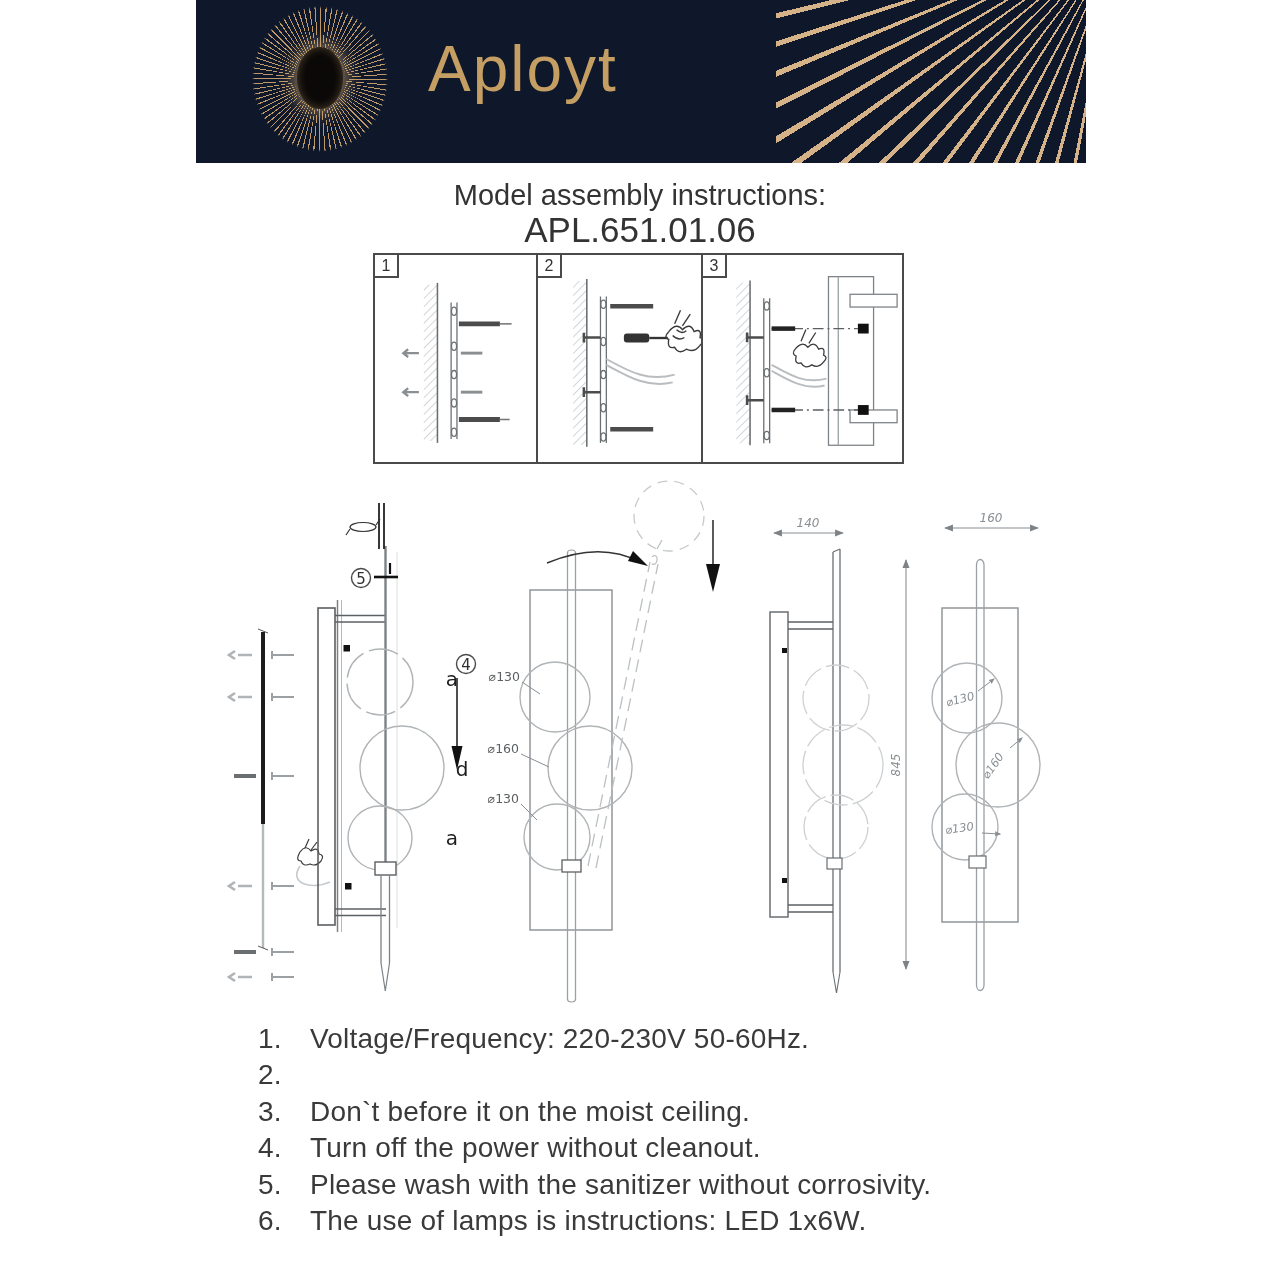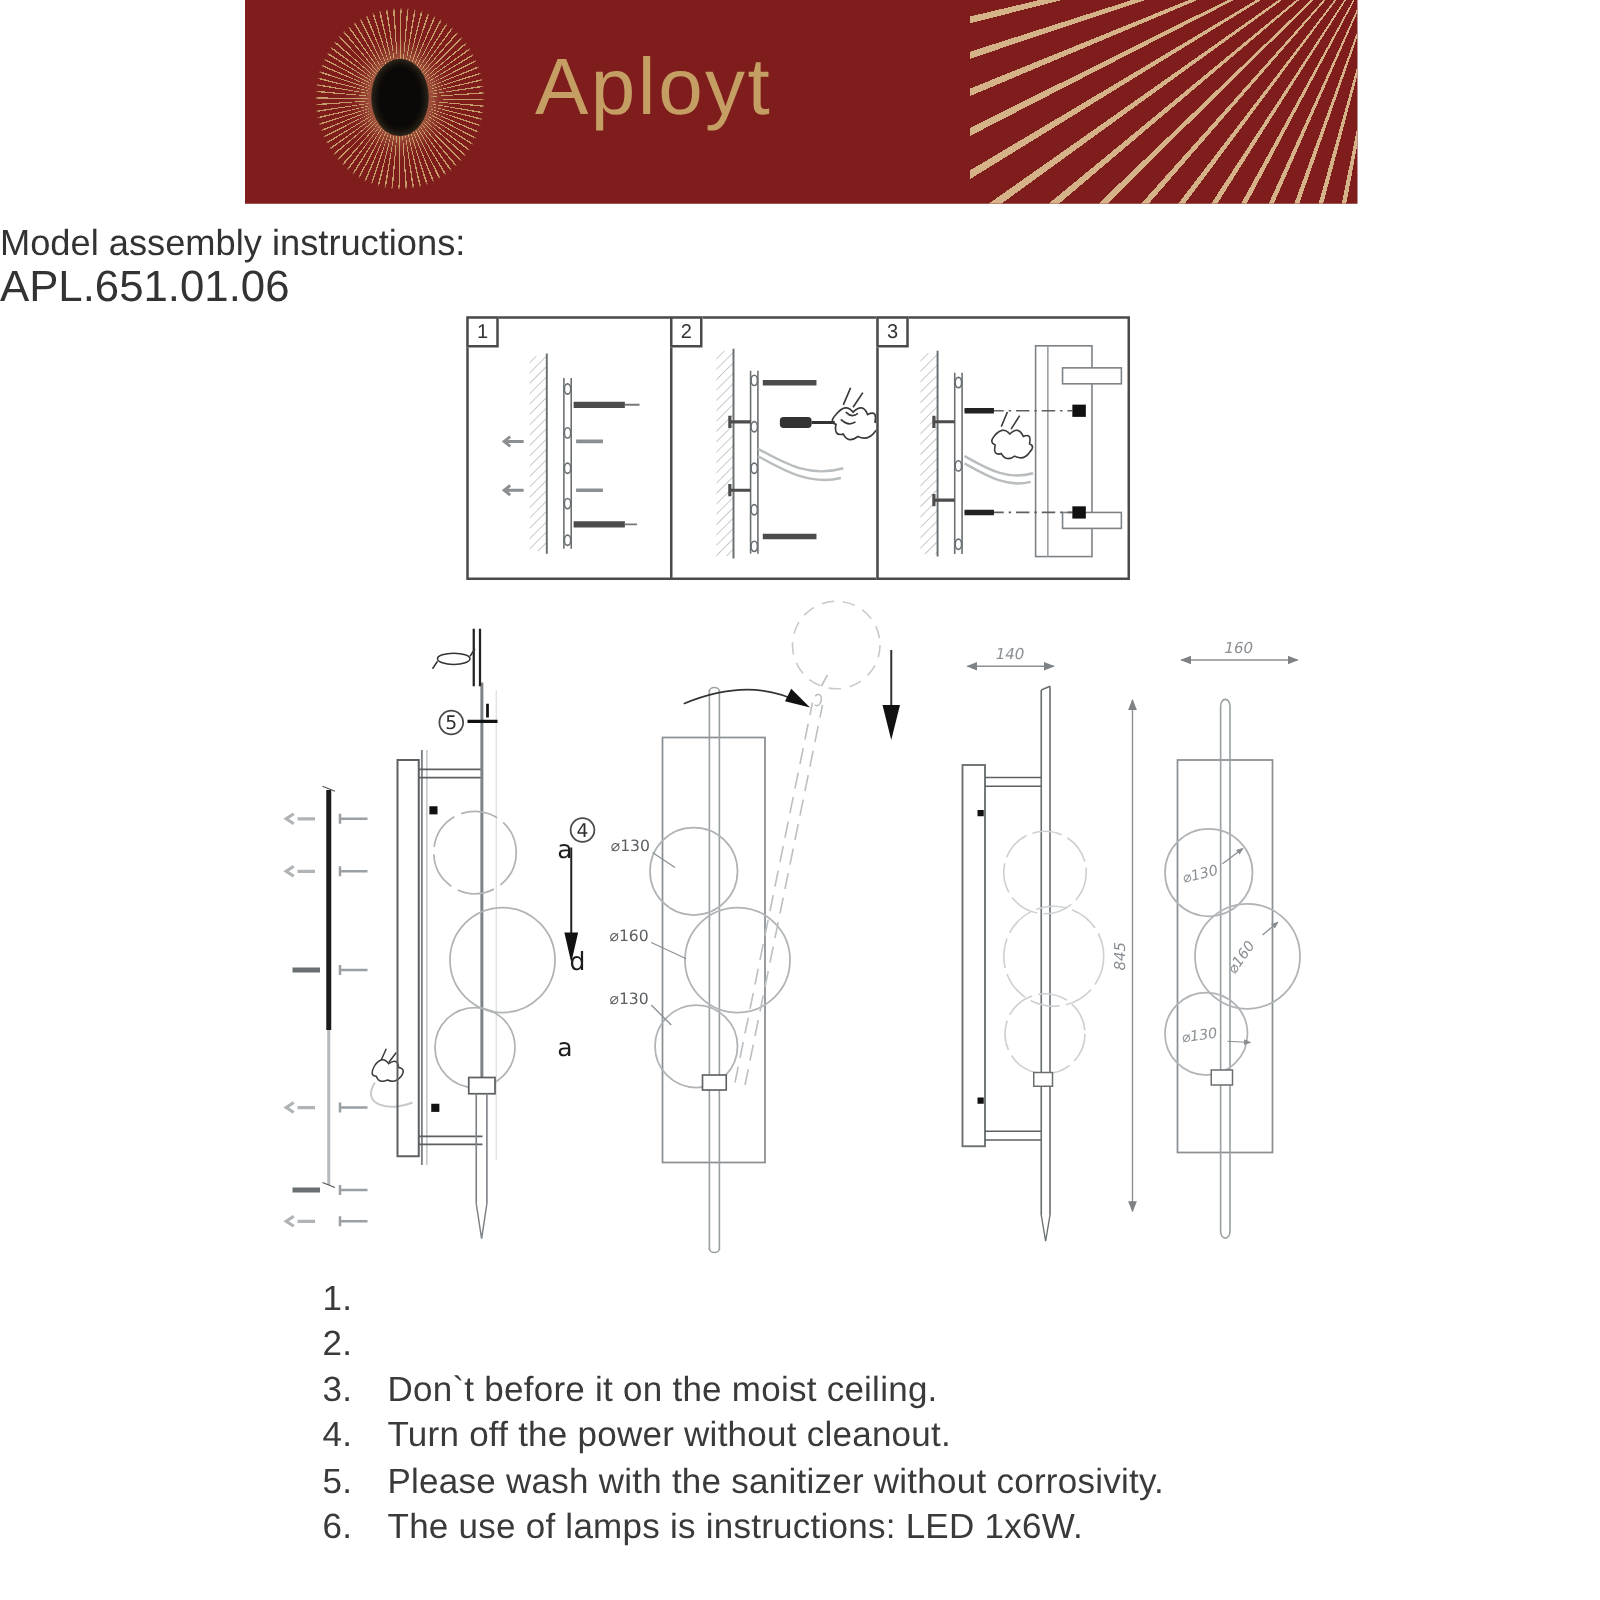--- a/index.html
+++ b/index.html
@@ -1,34 +1,34 @@
 <!DOCTYPE html>
 <html><head>
 <meta charset="utf-8">
 <style>
   html,body{margin:0;padding:0;background:#ffffff;}
   body{width:1280px;height:1280px;position:relative;font-family:"Liberation Sans",sans-serif;overflow:hidden;}
   .page{position:absolute;inset:0;background:#ffffff;}
 
   
-  .banner{position:absolute;left:196px;top:0;width:890px;height:163px;background:#7f1d1d;overflow:hidden;}
+  .banner{position:absolute;left:196px;top:0;width:890px;height:163px;background:#0f172a;overflow:hidden;}
   .sunburst{position:absolute;left:56px;top:6px;width:136px;height:146px;border-radius:50%;
     background:repeating-conic-gradient(#c9a26c 0deg 1deg, transparent 1deg 4.5deg);
     -webkit-mask:radial-gradient(closest-side, transparent 0 36%, #000 40% 96%, transparent 100%);
     mask:radial-gradient(closest-side, transparent 0 36%, #000 40% 96%, transparent 100%);
     opacity:.95;}
   .sunburst-core{position:absolute;left:101px;top:47px;width:46px;height:62px;border-radius:50%;
     background:#0b0908;box-shadow:0 0 16px 5px rgba(216,176,118,.55), inset 0 0 8px rgba(216,176,118,.35);}
   .brand{position:absolute;left:232px;top:32px;font-size:64px;font-weight:300;color:#c59e63;
     letter-spacing:2px;font-family:"Liberation Sans",sans-serif;}
   .fan{position:absolute;right:0;top:0;width:310px;height:163px;
     background:repeating-conic-gradient(from 0deg at 111% -42%, transparent 0deg 3.5deg, #d5b287 3.5deg 4.35deg);}
 
   
-  .title-line{position:absolute;left:0;width:100%;text-align:left;color:#333;font-weight:500;}
+  .title-line{position:absolute;left:0;width:100%;text-align:center;color:#333;font-weight:500;}
   .t1{top:179px;font-size:29px;}
   .t2{top:210px;font-size:35px;}
 
   
   .panels{position:absolute;left:373px;top:253px;display:flex;}
   .panel{position:relative;height:211px;border:2px solid #4a4a4a;background:#fff;margin-left:-2px;box-sizing:border-box;}
   .panel:first-child{margin-left:0;}
   .p1{width:165px;} .p2{width:167px;} .p3{width:203px;}
   .badge{position:absolute;left:-2px;top:-2px;width:26px;height:25px;border:2px solid #4a4a4a;background:#fff;
     box-sizing:border-box;display:flex;align-items:center;justify-content:center;font-size:16px;color:#333;}
@@ -300,20 +300,21 @@
       <text class="diaR" text-anchor="middle" transform="rotate(-55 996 768)" x="996" y="768">⌀160</text>
       <line x1="1010" y1="748" x2="1022" y2="738" stroke="#8a8f93" stroke-width="1" marker-end="url(#smA)"></line>
       <text class="diaR" text-anchor="middle" transform="rotate(-8 960 832)" x="960" y="832">⌀130</text>
       <line x1="982" y1="833" x2="1000" y2="834" stroke="#8a8f93" stroke-width="1" marker-end="url(#smA)"></line>
     </g>
   </svg>
 
   <div class="list">
     <div class="lrow">
       <span class="lnum">1.</span>
+      <span class="ltext">Voltage/Frequency: 220-230V 50-60Hz.</span>
     </div>
     <div class="lrow">
       <span class="lnum">2.</span>
     </div>
     <div class="lrow">
       <span class="lnum">3.</span>
       <span class="ltext">Don`t before it on the moist ceiling.</span>
     </div>
     <div class="lrow">
       <span class="lnum">4.</span>

